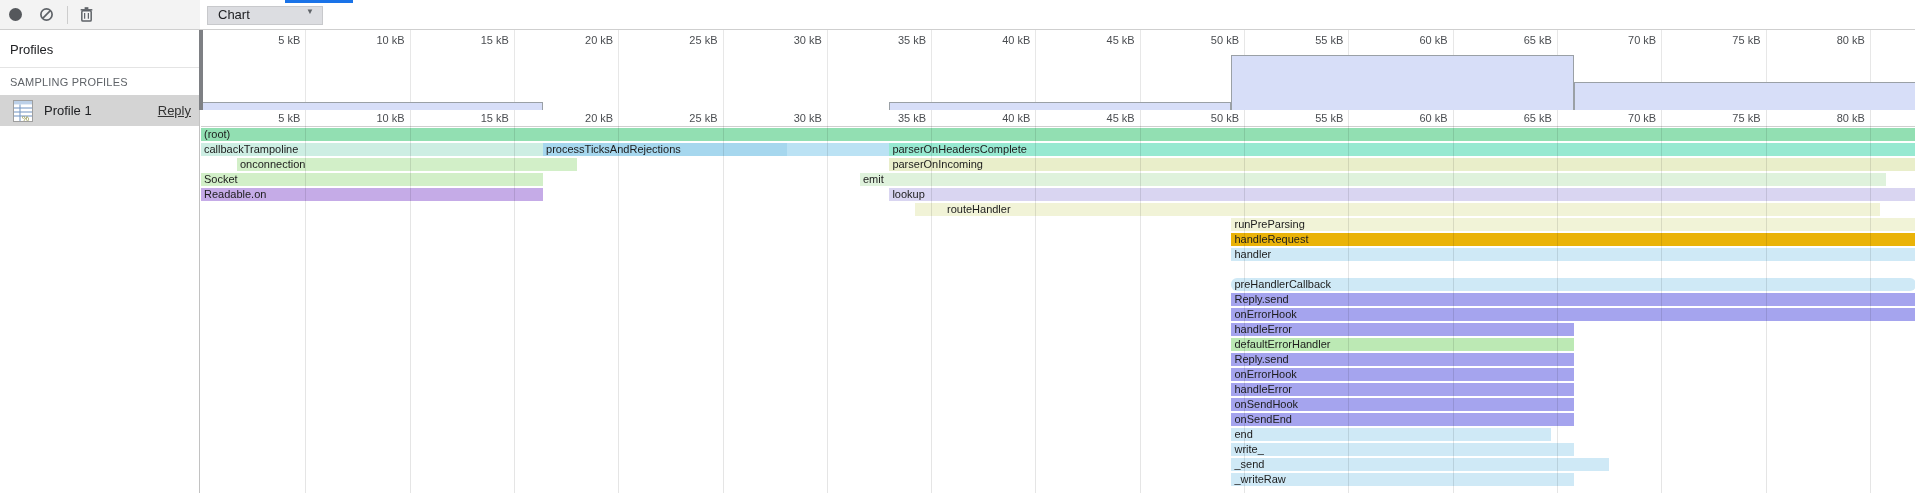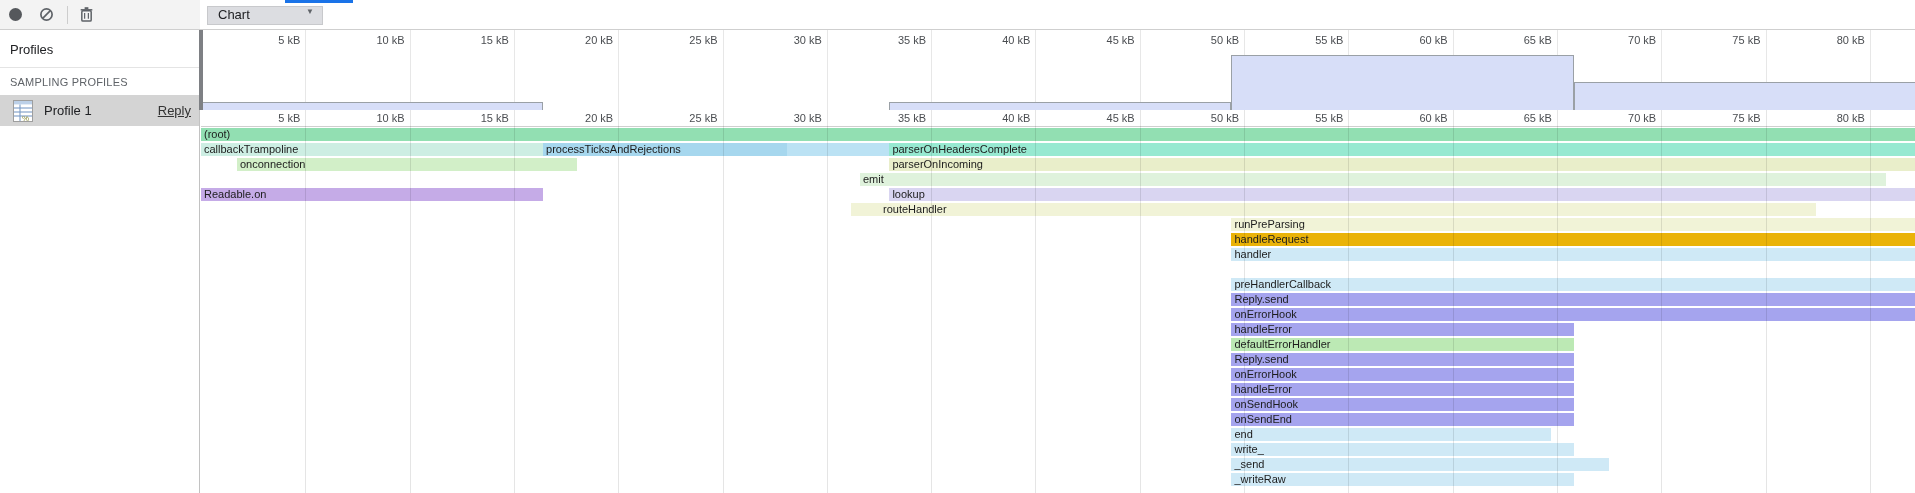--- a/index.html
+++ b/index.html
@@ -149,28 +149,29 @@
   </div>
 
 <div class="abs" id="flame">
     <div class="bar" style="left: 0px; width: 1714.69px; top: 1px; background: rgb(146, 223, 178);">(root)</div>
     <div class="bar" style="left: 0px; width: 342.104px; top: 16px; background: rgb(205, 238, 227);">callbackTrampoline</div>
     <div class="bar" style="left: 342.104px; width: 244.062px; top: 16px; background: rgb(166, 215, 238);">processTicksAndRejections</div>
     <div class="bar" style="left: 586.166px; width: 102.214px; top: 16px; background: rgb(187, 226, 244);"></div>
     <div class="bar" style="left: 688.38px; width: 1026.31px; top: 16px; background: rgb(151, 233, 209);">parserOnHeadersComplete</div>
     <div class="bar" style="left: 0px; width: 340px; top: 31px; background: rgb(210, 239, 200); margin-left: 36px;">onconnection</div>
     <div class="bar" style="left: 688.38px; width: 1026.31px; top: 31px; background: rgb(233, 238, 202);">parserOnIncoming</div>
+    <div class="bar" style="left: 0px; width: 342.104px; top: 46px; background: rgb(210, 239, 200);">Socket</div>
     <div class="bar" style="left: 659px; width: 1026.31px; top: 46px; background: rgb(223, 242, 220);">emit</div>
     <div class="bar" style="left: 0px; width: 342.104px; top: 61px; background: rgb(197, 171, 231);">Readable.on</div>
     <div class="bar" style="left: 688.38px; width: 1026.31px; top: 61px; background: rgb(217, 213, 241);">lookup</div>
-    <div class="bar" style="left: 650px; width: 965px; top: 76px; background: rgb(241, 243, 215); padding-left: 32px;">routeHandler</div>
+    <div class="bar" style="left: 714px; width: 965px; top: 76px; background: rgb(241, 243, 215); padding-left: 32px;">routeHandler</div>
     <div class="bar" style="left: 1030.48px; width: 684.208px; top: 91px; background: rgb(241, 243, 215);">runPreParsing</div>
     <div class="bar" style="left: 1030.48px; width: 736px; top: 106px; background: #eab308;">handleRequest</div>
     <div class="bar" style="left: 1030.48px; width: 684.208px; top: 121px; background: rgb(207, 233, 246);">handler</div>
-    <div class="bar" style="left: 1030.48px; width: 684.208px; top: 151px; background: rgb(207, 233, 246);">preHandlerCallback</div>
+    <div class="bar" style="left: 1030.48px; width: 684.208px; top: 151px; background: rgb(207, 233, 246); border-radius: 6px;">preHandlerCallback</div>
     <div class="bar" style="left: 1030.48px; width: 684.208px; top: 166px; background: rgb(165, 164, 238);">Reply.send</div>
     <div class="bar" style="left: 1030.48px; width: 684.208px; top: 181px; background: rgb(165, 164, 238);">onErrorHook</div>
     <div class="bar" style="left: 1030.48px; width: 342.104px; top: 196px; background: rgb(165, 164, 238);">handleError</div>
     <div class="bar" style="left: 1030.48px; width: 342.104px; top: 211px; background: rgb(188, 233, 180);">defaultErrorHandler</div>
     <div class="bar" style="left: 1030.48px; width: 342.104px; top: 226px; background: rgb(165, 164, 238);">Reply.send</div>
     <div class="bar" style="left: 1030.48px; width: 342.104px; top: 241px; background: rgb(165, 164, 238);">onErrorHook</div>
     <div class="bar" style="left: 1030.48px; width: 342.104px; top: 256px; background: rgb(165, 164, 238);">handleError</div>
     <div class="bar" style="left: 1030.48px; width: 342.104px; top: 271px; background: rgb(165, 164, 238);">onSendHook</div>
     <div class="bar" style="left: 1030.48px; width: 342.104px; top: 286px; background: rgb(165, 164, 238);">onSendEnd</div>
     <div class="bar" style="left: 1030.48px; width: 320px; top: 301px; background: rgb(207, 233, 246);">end</div>

